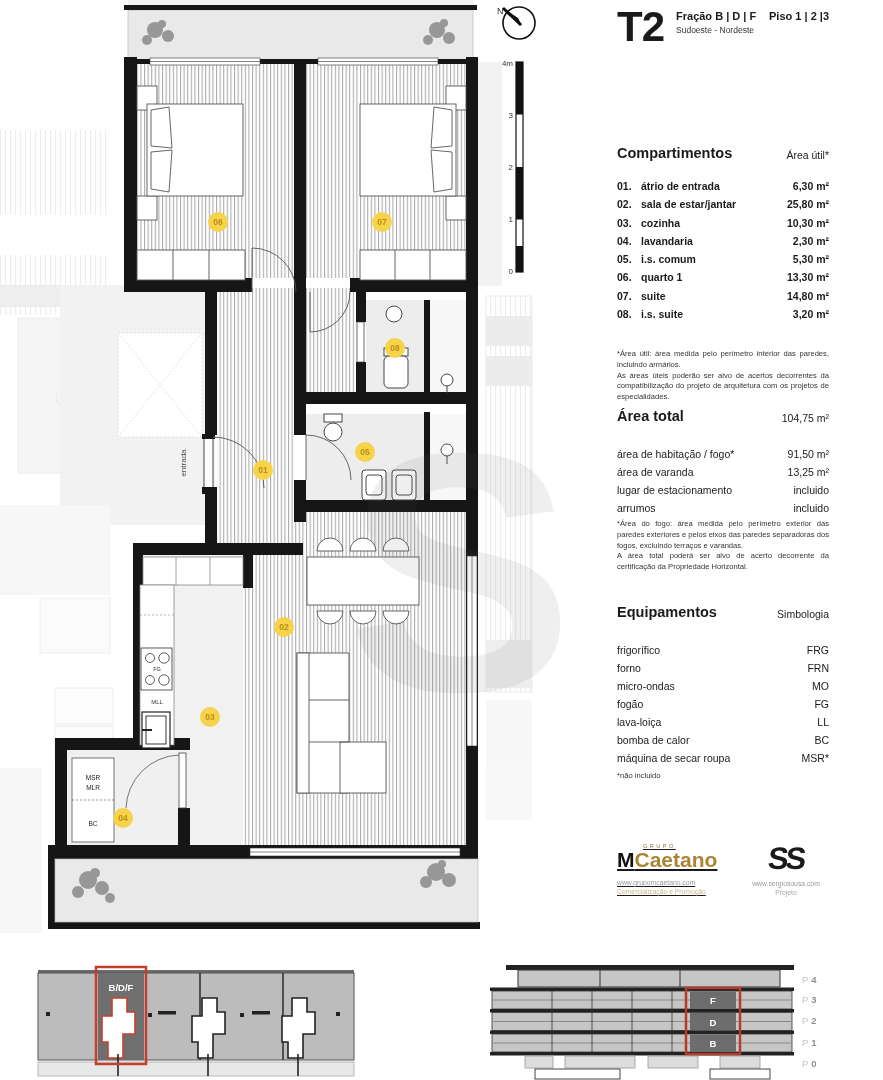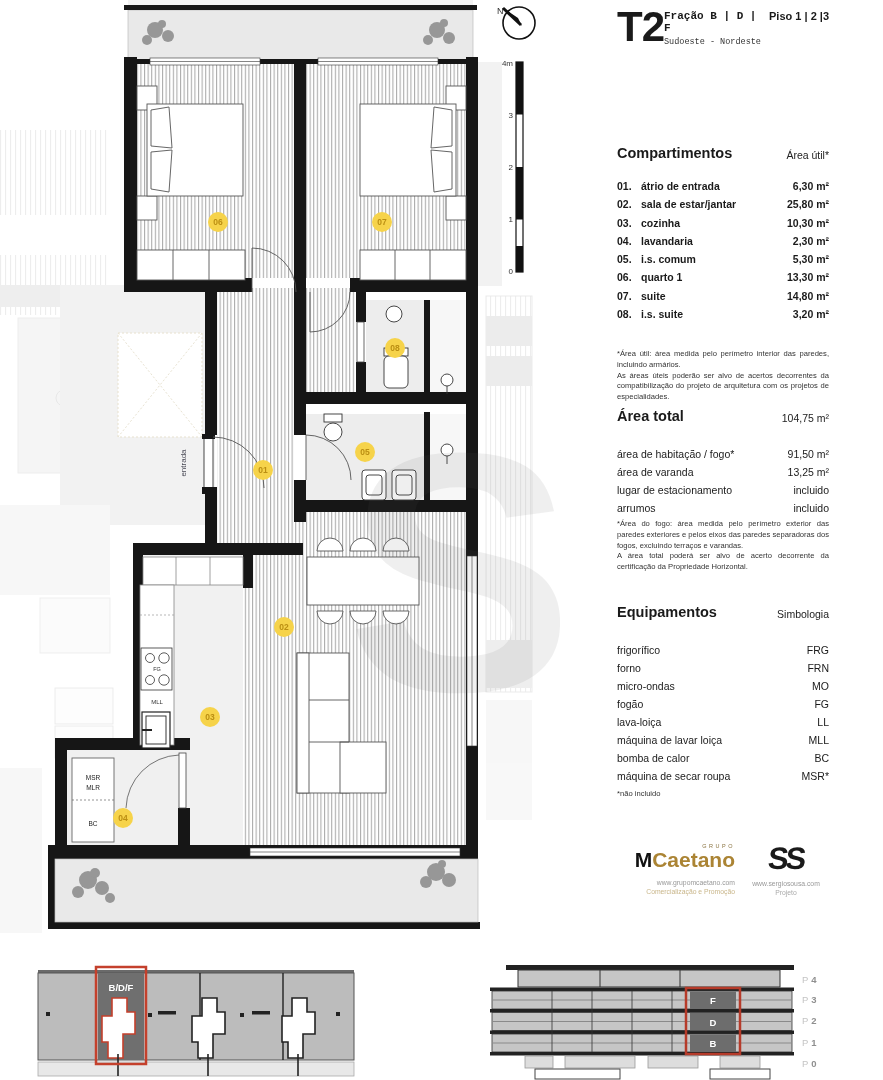--- a/index.html
+++ b/index.html
@@ -2,39 +2,39 @@
 <html><head>
 <meta charset="utf-8">
 <style>
   html,body{margin:0;padding:0;background:#fff;}
   .page{position:relative;width:883px;height:1080px;background:#fff;overflow:hidden;
         font-family:"Liberation Sans","DejaVu Sans",sans-serif;color:#1a1a1a;}
   svg text{font-family:"Liberation Sans","DejaVu Sans",sans-serif;}
   .panel{position:absolute;left:617px;width:212px;}
   .hdr{top:8px;display:flex;align-items:flex-start;}
   .hdr .t2{font-size:42px;font-weight:700;line-height:.9;letter-spacing:-1px;}
-  .hdr .hcol{margin-left:0;padding-top:2px;font-family:Liberation Mono, monospace;}
+  .hdr .hcol{margin-left:12px;padding-top:2px;}
   .hdr .fracao{font-size:11px;font-weight:700;}
   .hdr .orient{font-size:8.5px;color:#333;margin-top:3px;}
   .hdr .piso{margin-left:auto;font-size:11px;font-weight:700;padding-top:2px;white-space:nowrap;}
   .sec-head{display:flex;align-items:flex-end;justify-content:space-between;}
   .sec-head .big{font-size:14.5px;font-weight:700;}
   .sec-head .sub{font-size:10.5px;color:#222;}
   .rows{margin-top:16px;font-weight:bold;}
   .row{display:flex;font-size:10.5px;line-height:18.3px;}
   .row .num{width:24px;}
   .row .lbl{flex:1;}
   .row .val{text-align:right;white-space:nowrap;}
   .foot{font-size:7.6px;color:#333;line-height:1.42;white-space:pre-line;text-align:justify;}
   .atrows{margin-top:21px;}
   .atrow{display:flex;font-size:10.5px;line-height:18px;}
   .atrow .lbl{flex:1;}
   .eqnote{font-size:7.6px;color:#333;margin-top:4px;}
   .logos{display:flex;justify-content:space-between;align-items:flex-start;}
-  .logo-mc{width:118px;text-align:right;}
+  .logo-mc{width:118px;text-align:left;text-decoration:underline;}
   .logo-mc .grupo{font-size:5.5px;letter-spacing:2.5px;color:#8a7340;margin-left:26px;}
   .logo-mc .word{font-size:21px;font-weight:800;line-height:1;}
   .logo-mc .word .m{color:#111;}
   .logo-mc .word .caet{color:#ab8434;}
   .logo-mc .url{font-size:6.8px;color:#999;margin-top:9px;}
   .logo-mc .tag{font-size:6.8px;color:#c9b68a;margin-top:2px;}
   .logo-ss{width:86px;text-align:center;}
   .logo-ss .mark{font-size:31px;font-weight:800;letter-spacing:-3px;line-height:1;transform:skewX(-6deg);display:inline-block;}
   .logo-ss .url{font-size:6.8px;color:#999;margin-top:6px;}
   .logo-ss .tag{font-size:6.8px;color:#aaa;margin-top:2px;}
@@ -440,24 +440,20 @@
         </div>
       <div class="atrow">
           <span class="lbl">fogão</span>
           <span class="val">FG</span>
         </div>
       <div class="atrow">
           <span class="lbl">lava-loiça</span>
           <span class="val">LL</span>
         </div>
       <div class="atrow">
-          <span class="lbl">máquina de lavar loiça</span>
-          <span class="val">MLL</span>
-        </div>
-      <div class="atrow">
           <span class="lbl">bomba de calor</span>
           <span class="val">BC</span>
         </div>
       <div class="atrow">
           <span class="lbl">máquina de secar roupa</span>
           <span class="val">MSR*</span>
         </div>
     </div>
     <div class="eqnote">*não incluido</div>
   </div>

